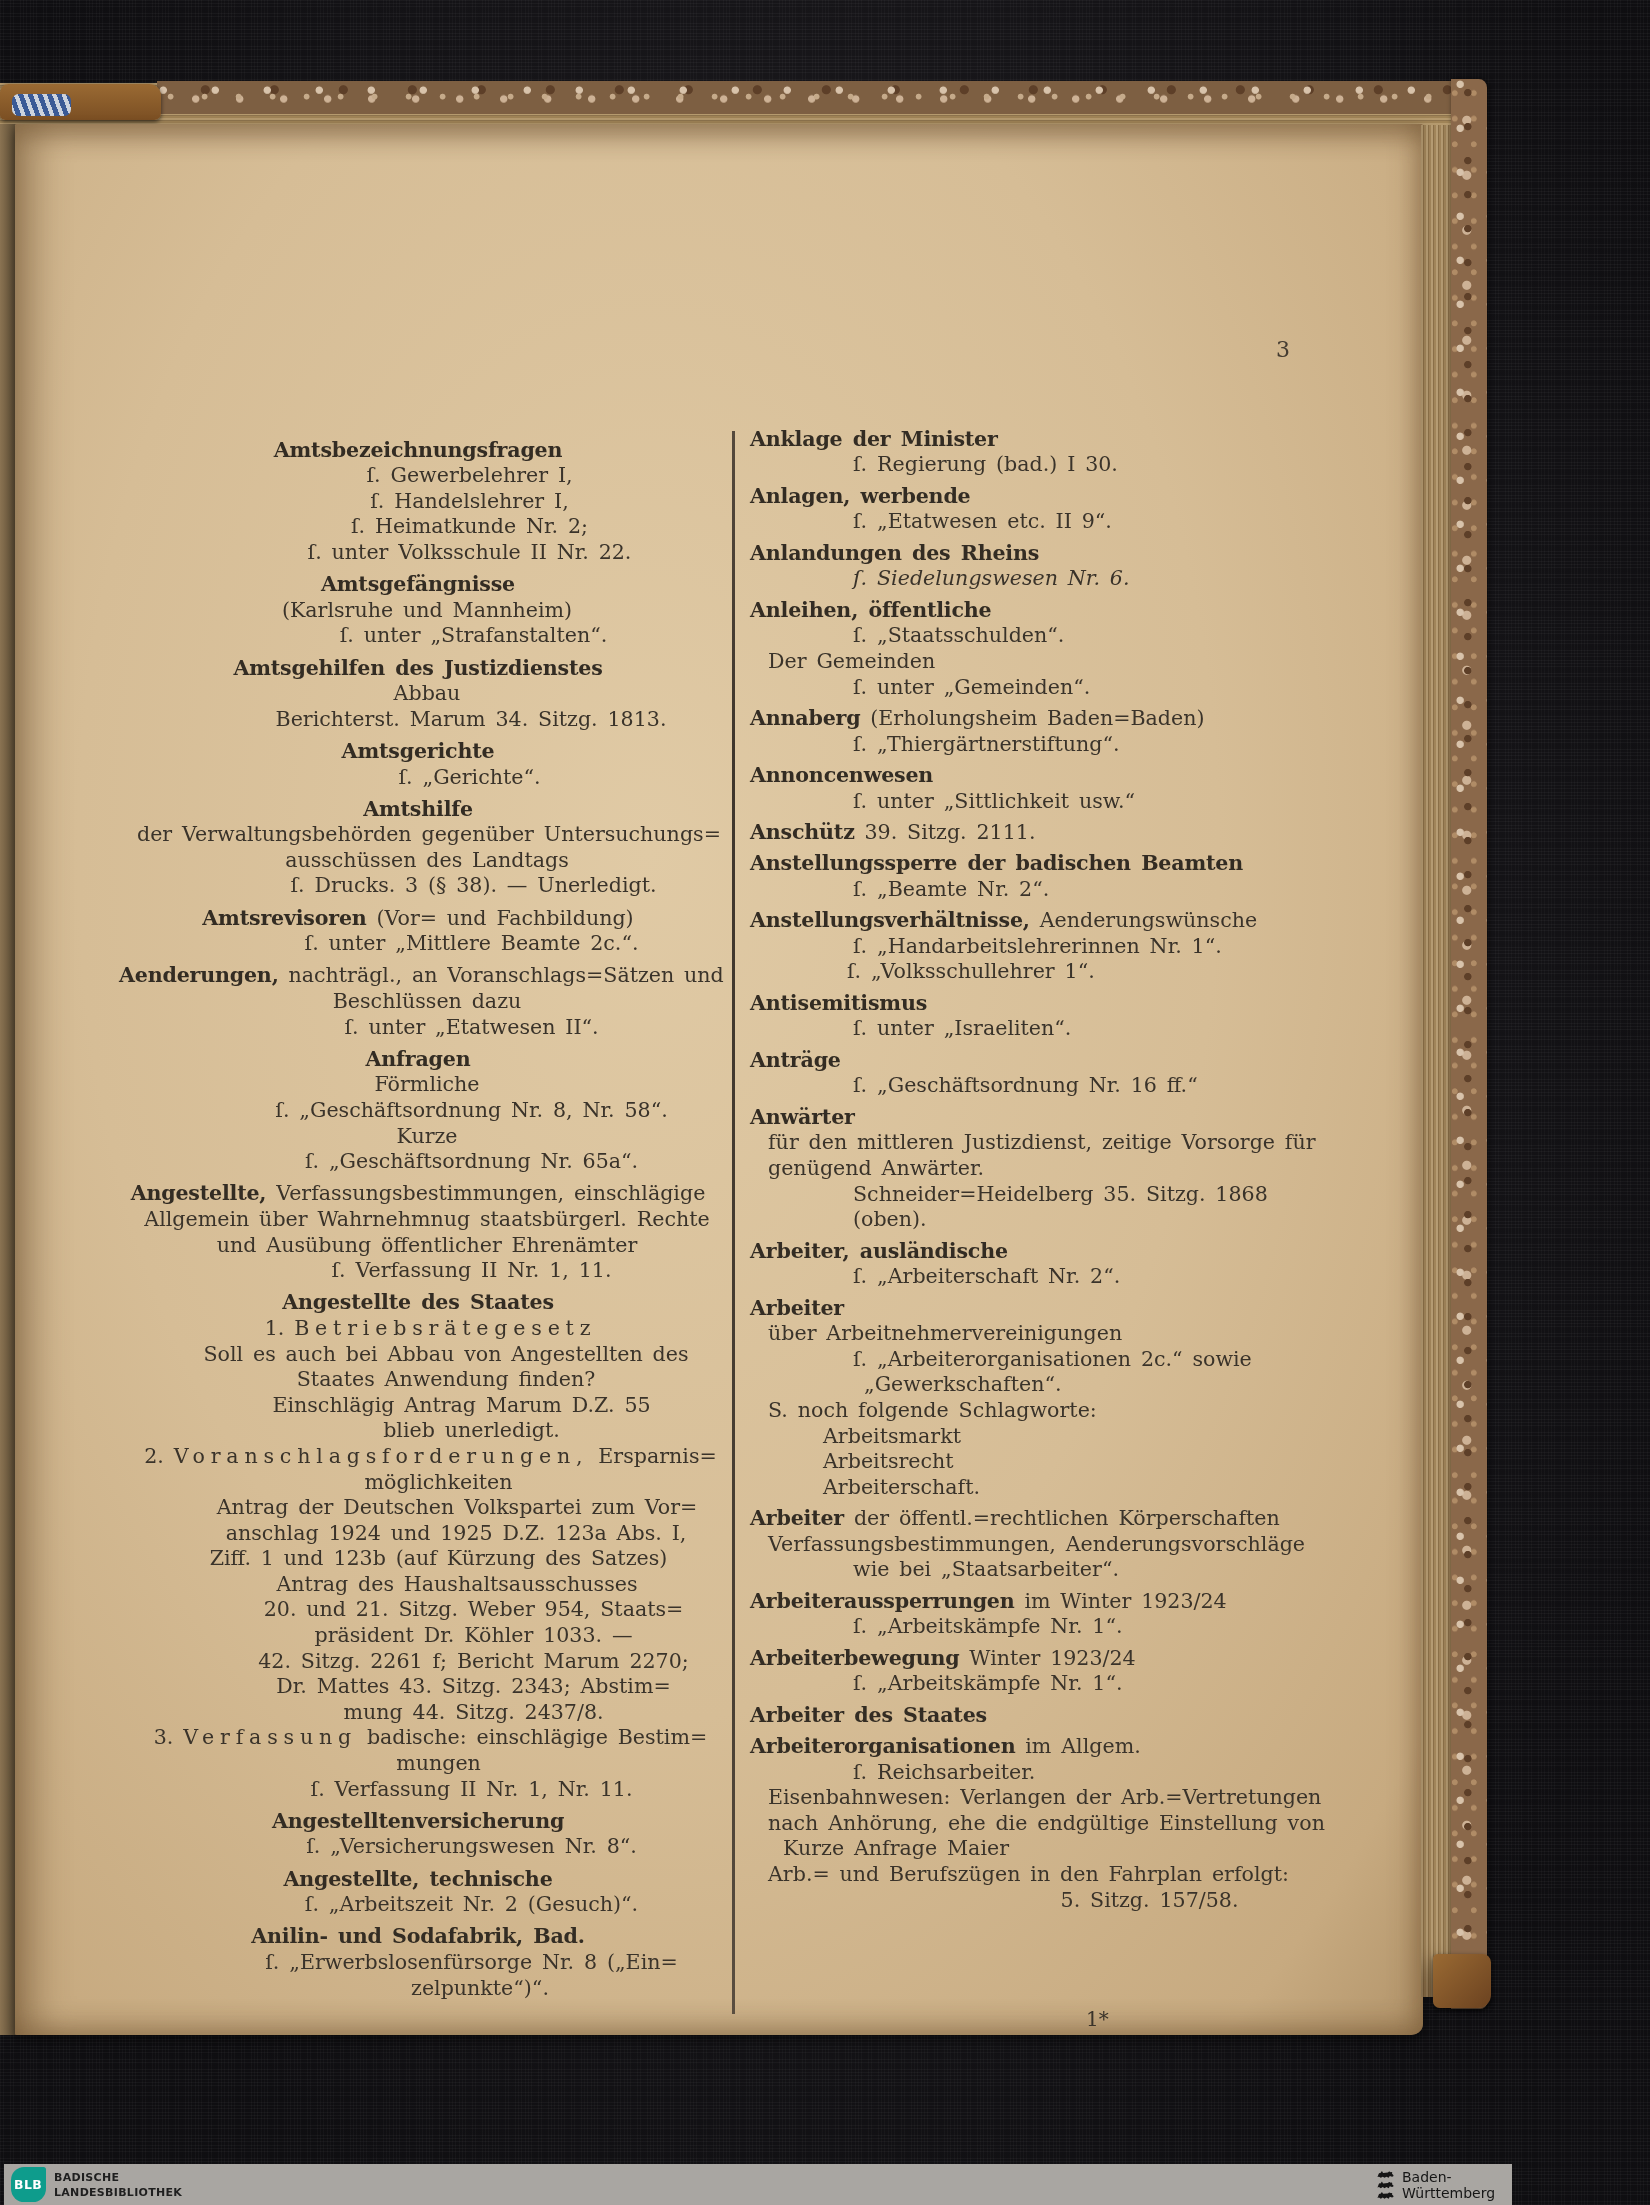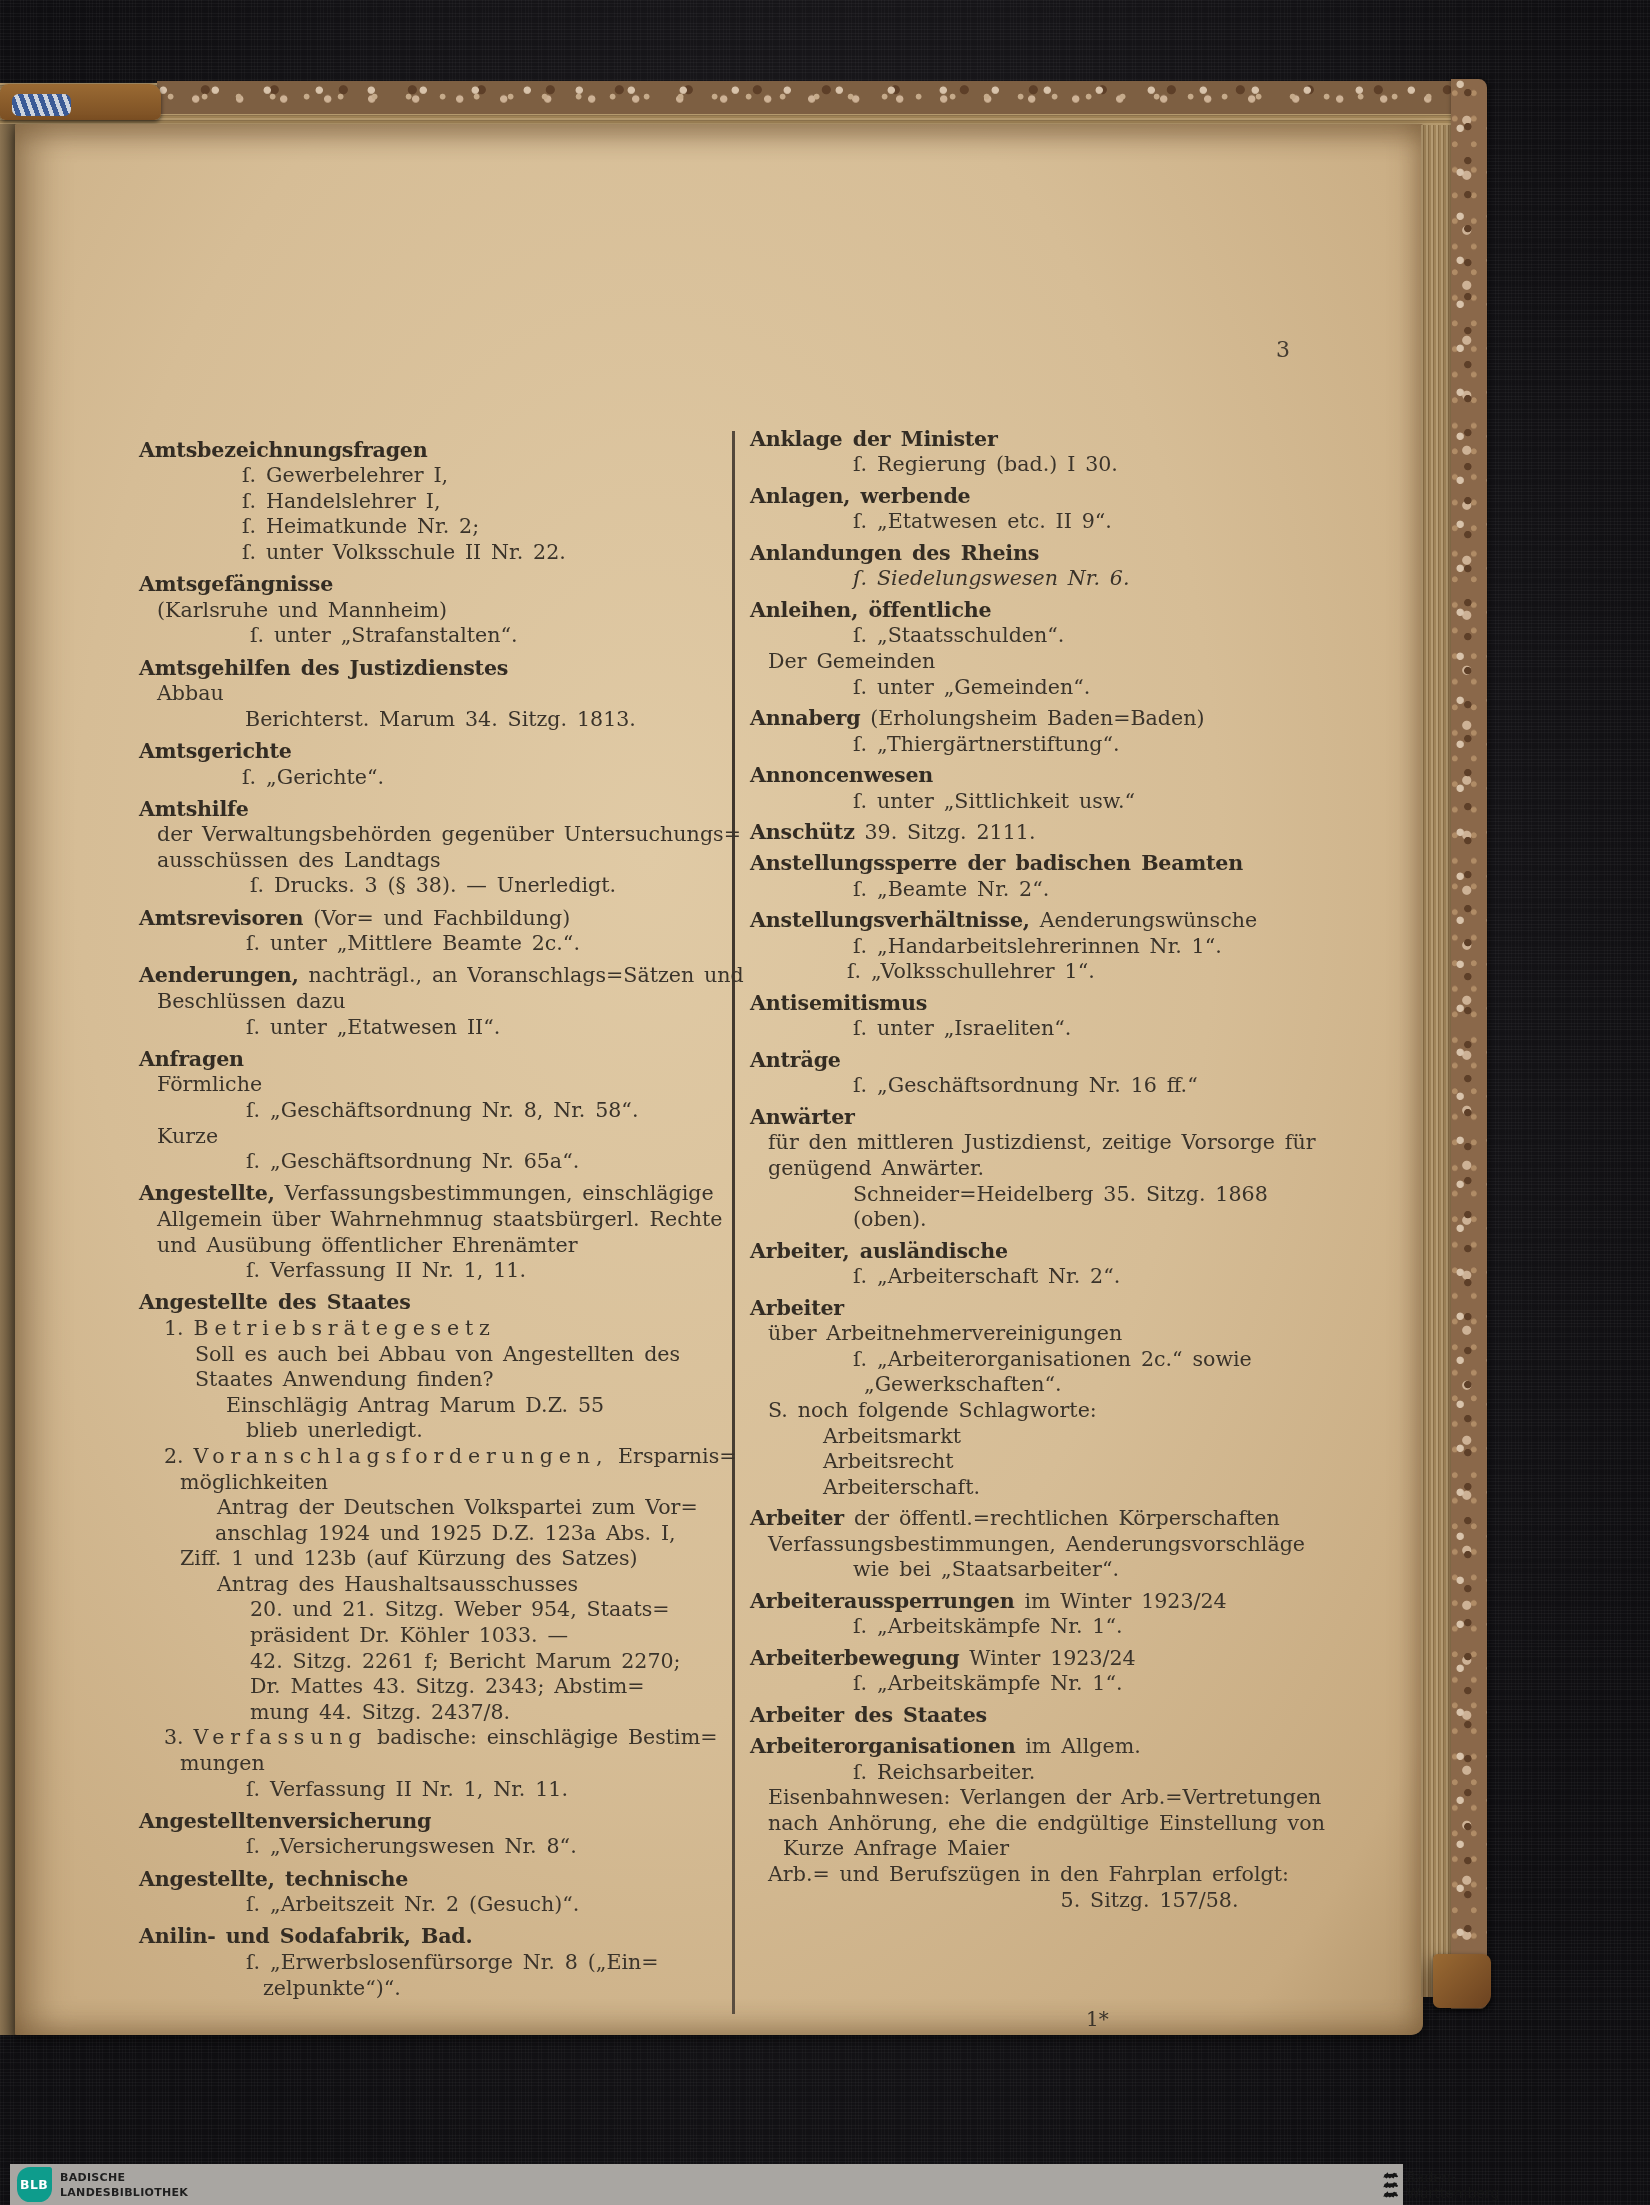--- a/index.html
+++ b/index.html
@@ -46,30 +46,30 @@
   .book-page{position:absolute;left:15px;top:124px;width:1408px;height:1911px;
     background:radial-gradient(ellipse at 45% 38%, #e0caa5 0%, #d6bd96 52%, #c7aa80 88%, #b2946a 100%);
     box-shadow:inset 23px 0 33px rgba(90,60,30,0.35), inset -11.6px -8.3px 25px rgba(90,60,30,0.28),
       inset 0 15px 21.5px rgba(90,60,30,0.3), 0 5px 11.6px rgba(0,0,0,0.5);
     border-radius:1.7px 1.7px 11.6px 1.7px;}
   .page-number{position:absolute;left:1261px;top:213px;font-size:22px;color:#453c31;
     data:_;letter-spacing:0.8px;}
   .column-divider{position:absolute;left:717px;top:307px;width:2.5px;height:1583px;
     background:linear-gradient(180deg,#55493c,#3f362c 20%,#4a4034 80%,#5a4e40);}
   .col{position:absolute;color:#3a332a;}
-  .col-left{left:124px;top:307px;width:598px;}
+  .col-left{left:104px;top:307px;width:598px;text-align:center;}
   .col-right{left:735px;top:297px;width:683px;}
   .line{font-size:20.6px;line-height:25.6px;white-space:nowrap;word-spacing:3.3px;}
   .line.head{margin-top:6.6px;}
   .col-right .line.head{margin-top:5.8px;}
   .hw{font-weight:bold;letter-spacing:-0.2px;color:#332c23;}
   .sp{letter-spacing:5.8px;}
   .footnote-mark{position:absolute;left:1071px;top:1883px;font-size:20px;color:#3a332a;}
   
-  .footer-bar{position:absolute;left:10px;top:2164px;width:1393px;height:41px;background:#a9a6a2;}
+  .footer-bar{position:absolute;left:4px;top:2164px;width:1508px;height:41px;background:#a9a6a2;}
   .blb-badge{position:absolute;left:6.6px;top:3.3px;width:35px;height:35px;background:#0e9c8c;
     border-radius:13.2px 2.5px 13.2px 13.2px;display:flex;align-items:center;justify-content:center;}
   .blb-badge span{color:#ffffff;font-family:"DejaVu Sans","Liberation Sans",sans-serif;
     font-weight:bold;font-size:12.4px;letter-spacing:0.4px;}
   .blb-name{position:absolute;left:50px;top:5.8px;font-family:"DejaVu Sans","Liberation Sans",sans-serif;
     font-weight:bold;font-size:11px;line-height:15px;color:#1f1f1f;letter-spacing:0.3px;}
   .bw-group{position:absolute;left:1372px;top:1.7px;height:38px;display:flex;align-items:center;}
   .bw-lions{width:25px;height:35px;margin-right:6.6px;}
   .bw-label{font-family:"DejaVu Sans","Liberation Sans",sans-serif;font-size:14px;color:#161616;}
 </style>

